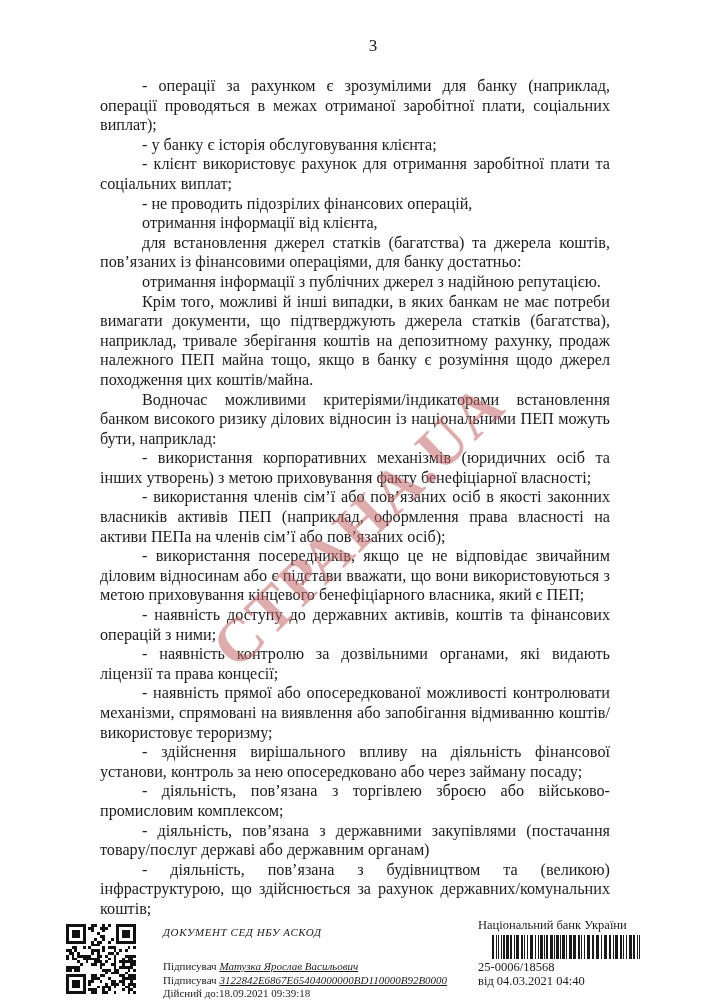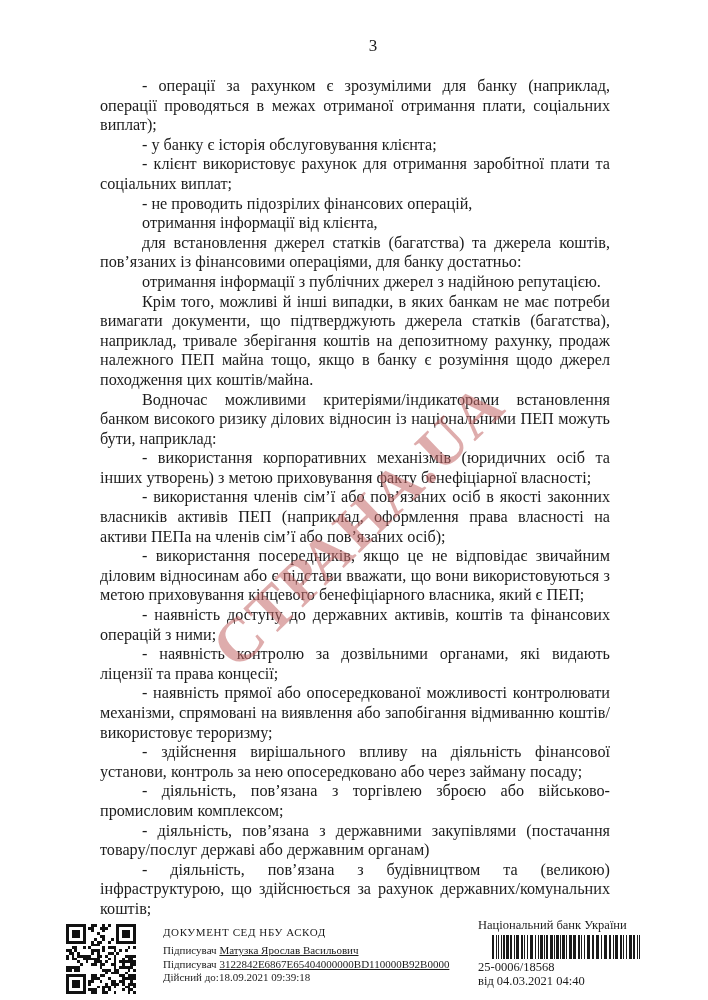--- a/index.html
+++ b/index.html
@@ -57,41 +57,41 @@
   }
   .qr svg { width: 70px; height: 70px; display: block; }
   .sig-block {
     position: absolute;
     left: 163px; top: 926px;
     width: 310px;
     font-size: 11px;
     line-height: 13.8px;
     z-index: 1;
   }
-  .sig-title { letter-spacing: 0.6px; margin-bottom: 4px; }
-  .u { text-decoration: underline; }
+  .sig-title { letter-spacing: 0.6px; margin-bottom: 20px; font-style: italic; }
+  .u { text-decoration: underline; font-style: italic; }
   .reg-block {
     position: absolute;
     left: 478px; top: 918px;
     width: 180px;
     font-size: 12.5px;
     line-height: 14.5px;
     z-index: 1;
   }
   .barcode { display: block; margin: 2px auto 1px auto; width: 152px; height: 24px; }
 </style>
 </head>
 <body>
 
 <div class="page">
 
   <div class="page-number">3</div>
 
   <div class="content">
-      <p>- операції за рахунком є зрозумілими для банку (наприклад, операції проводяться в межах отриманої отримання плати, соціальних виплат);</p>
+      <p>- операції за рахунком є зрозумілими для банку (наприклад, операції проводяться в межах отриманої заробітної плати, соціальних виплат);</p>
       <p>- у банку є історія обслуговування клієнта;</p>
       <p>- клієнт використовує рахунок для отримання заробітної плати та соціальних виплат;</p>
       <p>- не проводить підозрілих фінансових операцій,</p>
       <p>отримання інформації від клієнта,</p>
       <p>для встановлення джерел статків (багатства) та джерела коштів, пов’язаних із фінансовими операціями, для банку достатньо:</p>
       <p>отримання інформації з публічних джерел з надійною репутацією.</p>
       <p>Крім того, можливі й інші випадки, в яких банкам не має потреби вимагати документи, що підтверджують джерела статків (багатства), наприклад, тривале зберігання коштів на депозитному рахунку, продаж належного ПЕП майна тощо, якщо в банку є розуміння щодо джерел походження цих коштів/майна.</p>
       <p>Водночас можливими критеріями/індикаторами встановлення банком високого ризику ділових відносин із національними ПЕП можуть бути, наприклад:</p>
       <p>- використання корпоративних механізмів (юридичних осіб та інших утворень) з метою приховування факту бенефіціарної власності;</p>
       <p>- використання членів сім’ї або пов’язаних осіб в якості законних власників активів ПЕП (наприклад, оформлення права власності на активи ПЕПа на членів сім’ї або пов’язаних осіб);</p>

